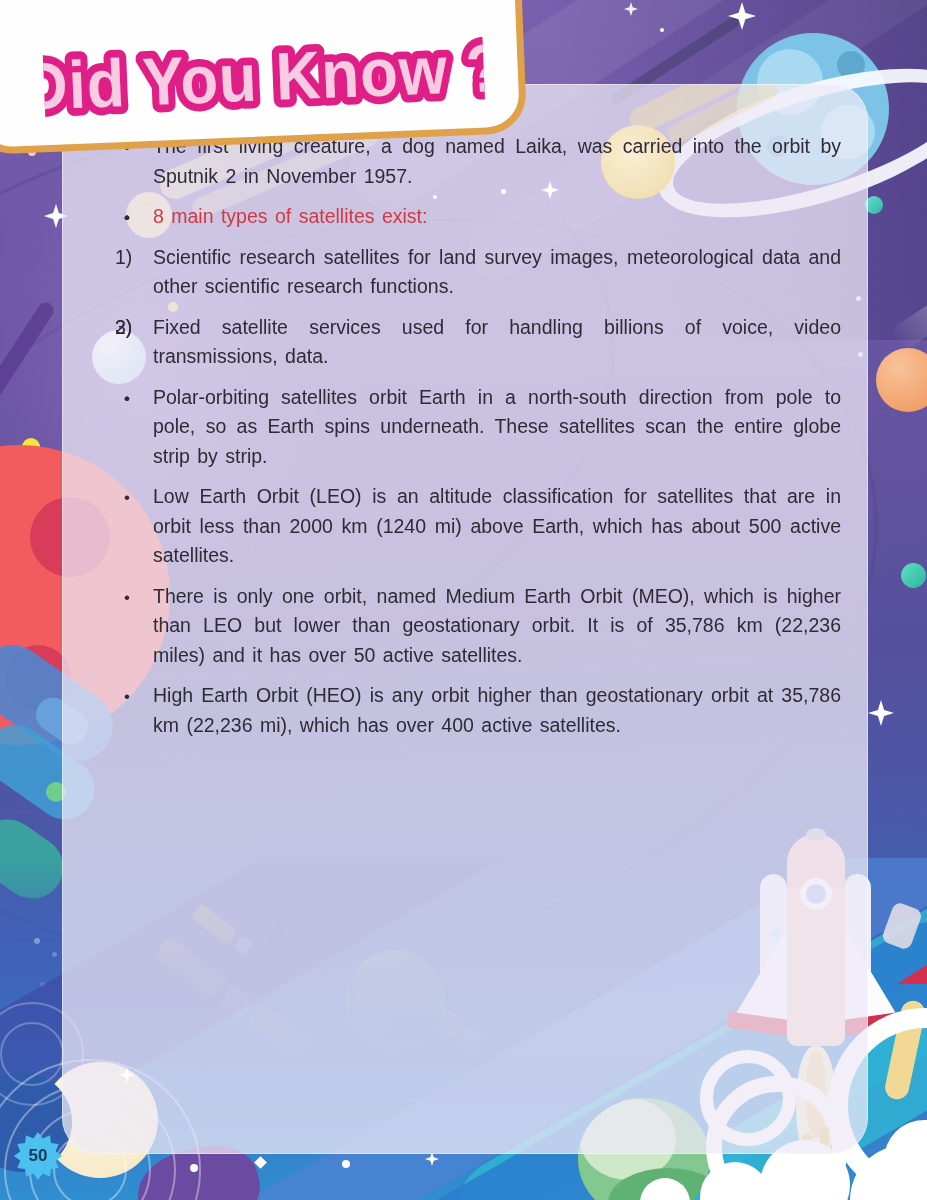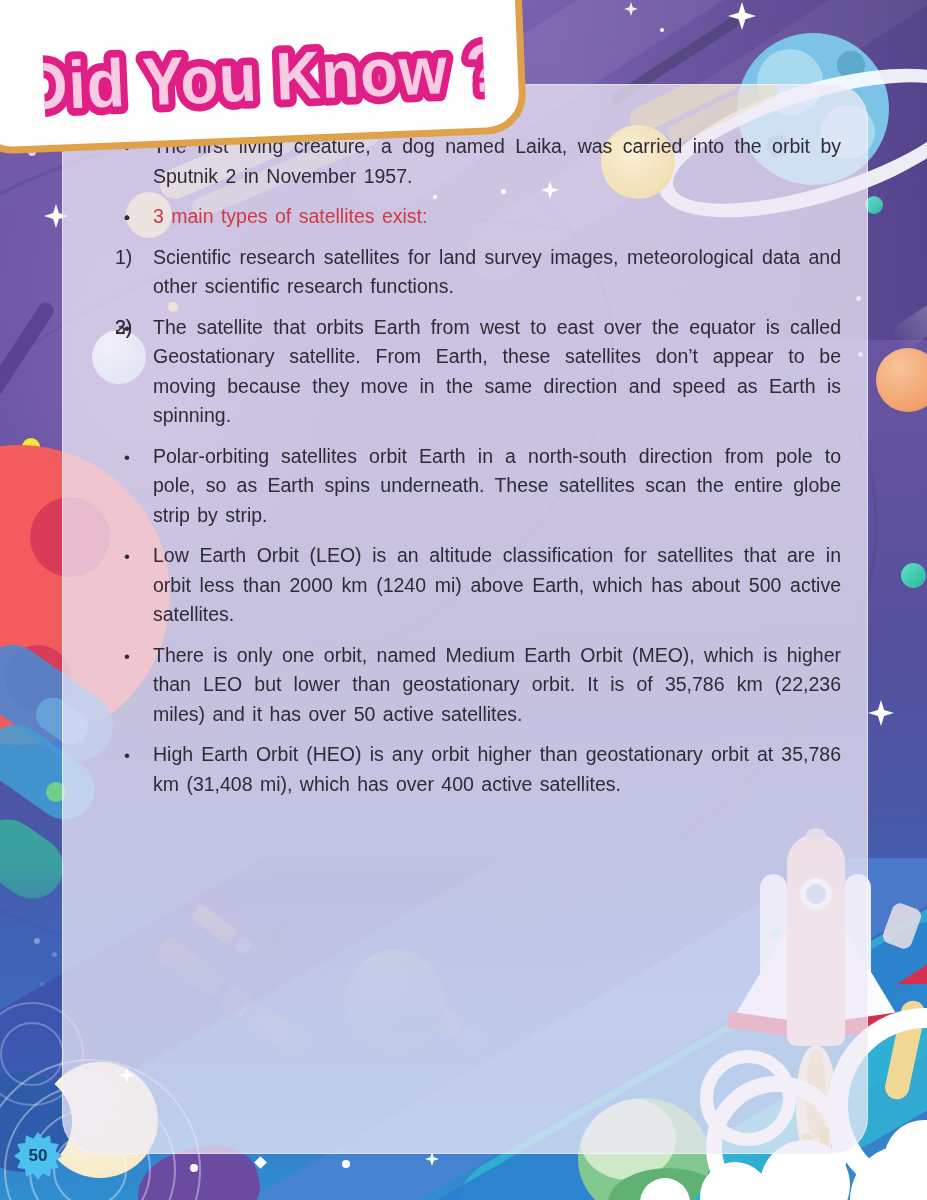--- a/index.html
+++ b/index.html
@@ -270,29 +270,29 @@
     <div class="abs star4" style="left:478px;top:96px;width:18px;height:18px;opacity:.95;"></div>
     <div class="abs star4" style="left:56px;top:982px;width:16px;height:16px;opacity:.9;"></div>
     <div class="abs circ wdot" style="left:438px;top:104px;width:5px;height:5px;"></div>
     <div class="abs circ wdot" style="left:370px;top:110px;width:4px;height:4px;"></div>
     <div class="abs circ wdot" style="left:443px;top:-4px;width:7px;height:7px;"></div>
     <div class="abs circ" style="left:708px;top:844px;width:10px;height:10px;background:rgba(220,235,250,.85);"></div>
     <div class="facts">
         <div class="fact"><span class="marker">•</span><span class="ftext">The first living creature, a dog named Laika, was carried into the orbit by Sputnik 2 in November 1957.</span></div>
         <div class="fact"><span class="marker">•</span></div>
         <div class="fact"><span class="marker">•</span></div>
-        <div class="fact red"><span class="marker">•</span><span class="ftext">3 main types of satellites exist:</span></div>
+        <div class="fact red"><span class="marker">•</span><span class="ftext">8 main types of satellites exist:</span></div>
         <div class="fact numbered"><span class="marker">1)</span><span class="ftext">Scientific research satellites for land survey images, meteorological data and other scientific research functions.</span></div>
         <div class="fact numbered"><span class="marker">2)</span></div>
-        <div class="fact numbered"><span class="marker">3)</span></div>
-        <div class="fact"><span class="marker">•</span><span class="ftext">The satellite that orbits Earth from west to east over the equator is called Geostationary satellite. From Earth, these satellites don’t appear to be moving because they move in the same direction and speed as Earth is spinning.</span></div>
+        <div class="fact numbered"><span class="marker">3)</span><span class="ftext">Fixed satellite services used for handling billions of voice, video transmissions, data.</span></div>
+        <div class="fact"><span class="marker">•</span></div>
         <div class="fact"><span class="marker">•</span><span class="ftext">Polar-orbiting satellites orbit Earth in a north-south direction from pole to pole, so as Earth spins underneath. These satellites scan the entire globe strip by strip.</span></div>
         <div class="fact"><span class="marker">•</span><span class="ftext">Low Earth Orbit (LEO) is an altitude classification for satellites that are in orbit less than 2000 km (1240 mi) above Earth, which has about 500 active satellites.</span></div>
         <div class="fact"><span class="marker">•</span><span class="ftext">There is only one orbit, named Medium Earth Orbit (MEO), which is higher than LEO but lower than geostationary orbit. It is of 35,786 km (22,236 miles) and it has over 50 active satellites.</span></div>
-        <div class="fact"><span class="marker">•</span><span class="ftext">High Earth Orbit (HEO) is any orbit higher than geostationary orbit at 35,786 km (31,408 mi), which has over 400 active satellites.</span></div>
+        <div class="fact"><span class="marker">•</span><span class="ftext">High Earth Orbit (HEO) is any orbit higher than geostationary orbit at 35,786 km (22,236 mi), which has over 400 active satellites.</span></div>
       </div>
   </div>
 
   <div class="abs title-card">
     <svg width="440" height="96" viewBox="0 0 400 80" preserveAspectRatio="none">
       <text x="200" y="60" text-anchor="middle" font-family="Liberation Sans, sans-serif" font-weight="bold" font-size="56" letter-spacing="1" fill="none" stroke="#e01f86" stroke-width="13" stroke-linejoin="round">Did You Know ?</text>
       <text x="200" y="60" text-anchor="middle" font-family="Liberation Sans, sans-serif" font-weight="bold" font-size="56" letter-spacing="1" fill="#f9cbe2">Did You Know ?</text>
     </svg>
   </div>
 

